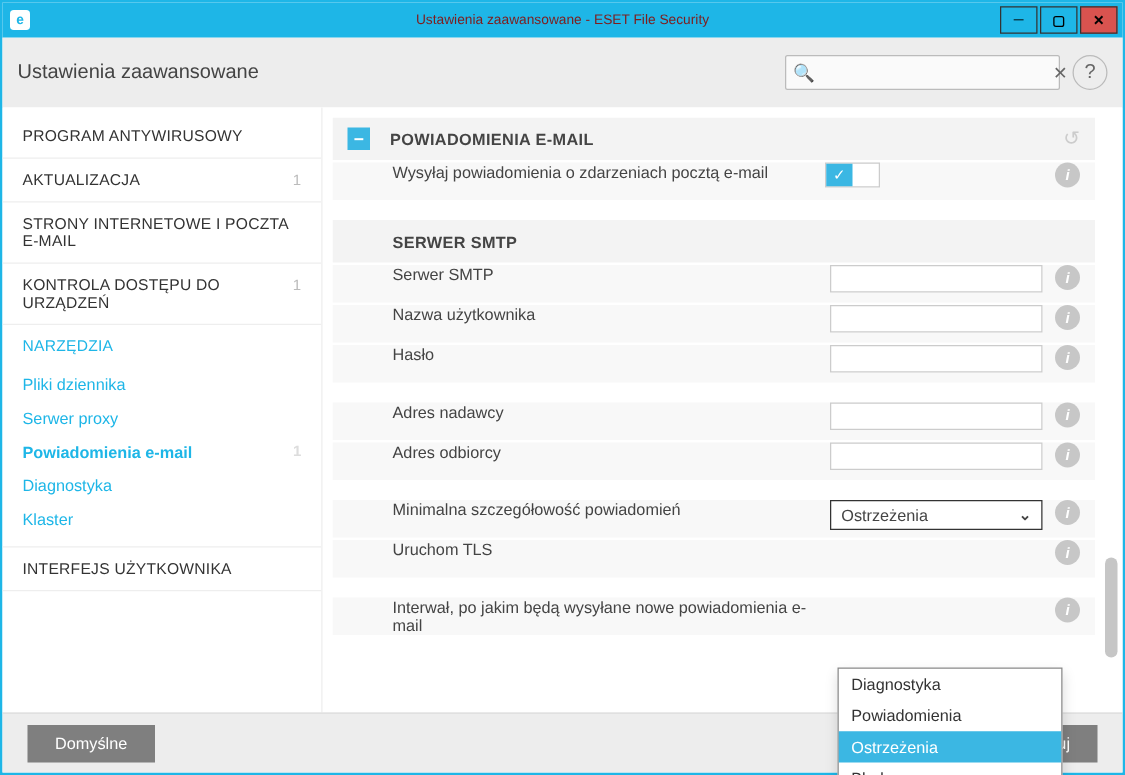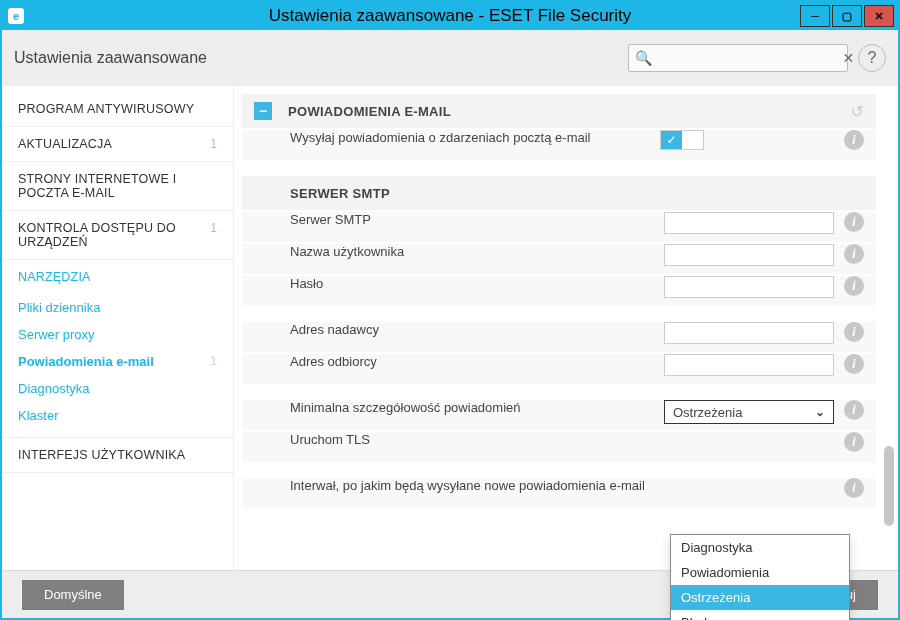--- a/index.html
+++ b/index.html
@@ -1,36 +1,36 @@
 <!DOCTYPE html>
 <html><head>
 <meta charset="utf-8">
 <style>
   * { box-sizing: border-box; margin: 0; padding: 0; font-family: "Segoe UI", Arial, sans-serif; }
   html, body { width: 900px; height: 620px; overflow: hidden; }
   .window { width: 900px; height: 620px; border: 2px solid #1eb6e7; background: #fff; display: flex; flex-direction: column; }
   .titlebar { height: 28px; background: #1eb6e7; display: flex; align-items: center; position: relative; }
   .titlebar .logo { width: 16px; height: 16px; border-radius: 3px; background: #fff; margin-left: 6px; display:flex; align-items:center; justify-content:center; color:#1eb6e7; font-size:11px; font-weight:bold;}
-  .titlebar .title { position:absolute; left:50%; transform:translateX(-50%); color:#000000; font-size:17px; }
+  .titlebar .title { position:absolute; left:50%; transform:translateX(-50%); color:#7f1d1d; font-size:11px; }
   .titlebar .wbtn { width:30px; height:22px; display:flex; align-items:center; justify-content:center; border:1px solid #333; margin-right:2px; font-size:11px; font-weight:bold;}
   .titlebar .close { background:#d9534f; color:#000;}
   .titlebar .wbtns { margin-left:auto; display:flex; padding-right:2px;}
 
   .toolbar { height: 56px; background: #ededed; display:flex; align-items:center; padding: 0 12px; }
   .toolbar .label { font-size: 16px; color:#444; }
   .toolbar .spacer { flex:1; }
   .search { width: 220px; height: 28px; border: 1px solid #bbb; background:#fafafa; display:flex; align-items:center; border-radius:2px;}
   .search .sicon {margin:0 6px; color:#666; font-size:14px;}
   .search input { flex:1; border:none; background:transparent; outline:none; font-size:13px; }
   .search .clr { margin:0 8px; color:#666; cursor:pointer; font-size:14px;}
   .helpbtn { width:28px; height:28px; border:1px solid #bbb; border-radius:14px; margin-left:10px; display:flex; align-items:center;justify-content:center; color:#666; font-size:16px;}
 
   .body { flex:1; display:flex; background:#fff; min-height:0; }
 
-  .sidebar { width: 232px; border-right:1px solid #eee; overflow-y:auto; padding-top:6px;}
+  .sidebar { width: 256px; border-right:1px solid #eee; overflow-y:auto; padding-top:6px;}
   .side-cat { padding:10px 16px; font-size:12.5px; color:#333; border-bottom:1px solid #eee; position:relative; cursor:pointer; letter-spacing:0.2px;}
   .side-cat .badge { position:absolute; right:16px; top:10px; color:#bbb; font-size:12px;}
   .side-cat.active { color:#1eb6e7; }
   .side-sub { padding:6px 16px 6px 16px; font-size:13px; color:#1eb6e7; cursor:pointer; position:relative;}
   .side-sub.selected { font-weight:600; }
   .side-sub .badge { position:absolute; right:16px; top:6px; color:#ddd; font-size:12px;}
   .side-group { padding-bottom:8px; border-bottom:1px solid #eee;}
 
   .content { flex:1; position:relative; }
   .content-scroll { position:absolute; top:8px; left:8px; right:22px; bottom:8px; overflow:hidden;}

